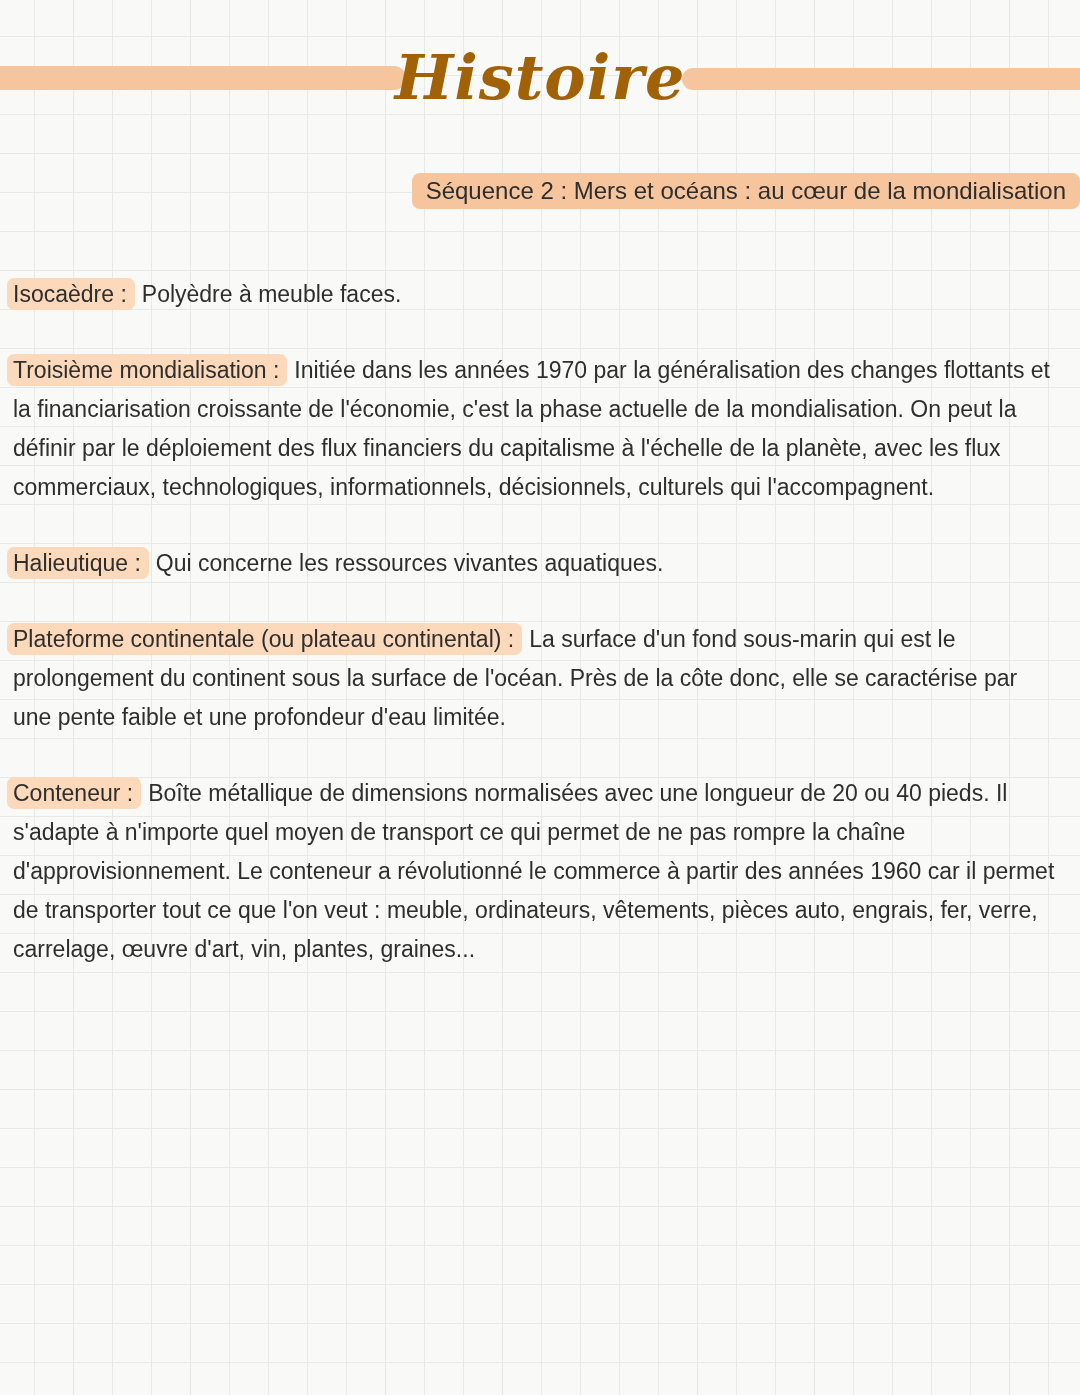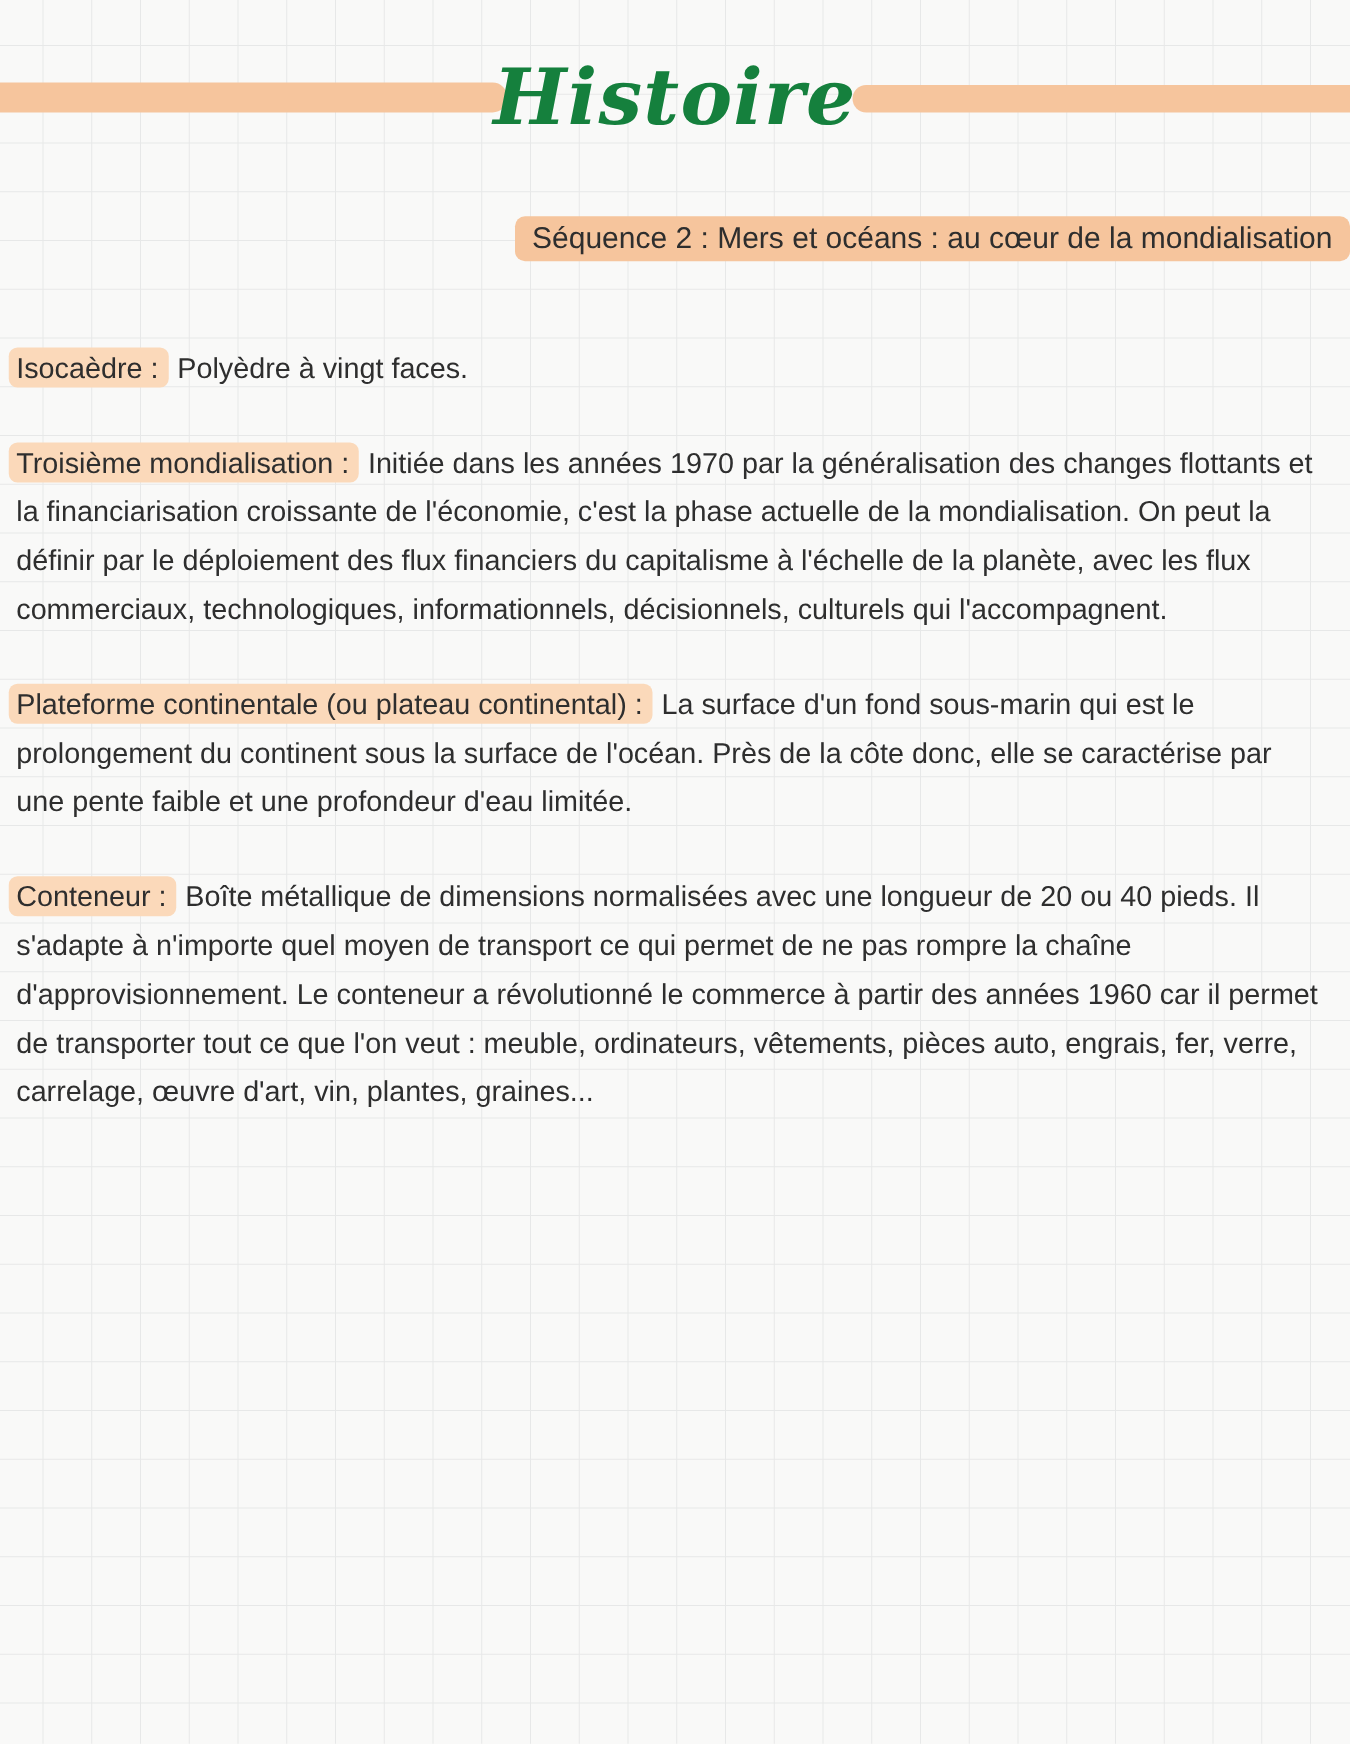--- a/index.html
+++ b/index.html
@@ -47,21 +47,21 @@
   .title {
     position: relative;
     margin: 0;
     text-align: center;
     font-family: "DejaVu Serif", serif;
     font-style: italic;
     font-weight: 700;
     font-size: 62px;
     line-height: 95px;
     letter-spacing: 1px;
-    color: #15803d;
+    color: #a16207;
     z-index: 2;
   }
 
   
   .subtitle-wrap {
     text-align: right;
     margin-top: 18px;
   }
   .subtitle {
     display: inline-block;
@@ -106,29 +106,32 @@
     <h1 class="title">Histoire</h1>
   </div>
 
   <div class="subtitle-wrap">
     <span class="subtitle">Séquence 2 : Mers et océans : au cœur de la mondialisation</span>
   </div>
 
   <div class="content">
 
     <p class="definition">
-      <span class="term">Isocaèdre :</span><span class="def-text">Polyèdre à vingt faces.</span>
+      <span class="term">Isocaèdre :</span><span class="def-text">Polyèdre à meuble faces.</span>
     </p>
 
 
     <p class="definition">
       <span class="term">Troisième mondialisation :</span><span class="def-text">Initiée dans les années 1970 par la généralisation des changes flottants et la financiarisation croissante de l'économie, c'est la phase actuelle de la mondialisation. On peut la définir par le déploiement des flux financiers du capitalisme à l'échelle de la planète, avec les flux commerciaux, technologiques, informationnels, décisionnels, culturels qui l'accompagnent.</span>
     </p>
 
 
+    <p class="definition">
+      <span class="term">Halieutique :</span><span class="def-text">Qui concerne les ressources vivantes aquatiques.</span>
+    </p>
 
     <p class="definition">
       <span class="term">Plateforme continentale (ou plateau continental) :</span><span class="def-text">La surface d'un fond sous-marin qui est le prolongement du continent sous la surface de l'océan. Près de la côte donc, elle se caractérise par une pente faible et une profondeur d'eau limitée.</span>
     </p>
 
 
     <p class="definition">
       <span class="term">Conteneur :</span><span class="def-text">Boîte métallique de dimensions normalisées avec une longueur de 20 ou 40 pieds. Il s'adapte à n'importe quel moyen de transport ce qui permet de ne pas rompre la chaîne d'approvisionnement. Le conteneur a révolutionné le commerce à partir des années 1960 car il permet de transporter tout ce que l'on veut : meuble, ordinateurs, vêtements, pièces auto, engrais, fer, verre, carrelage, œuvre d'art, vin, plantes, graines...</span>
     </p>
 

